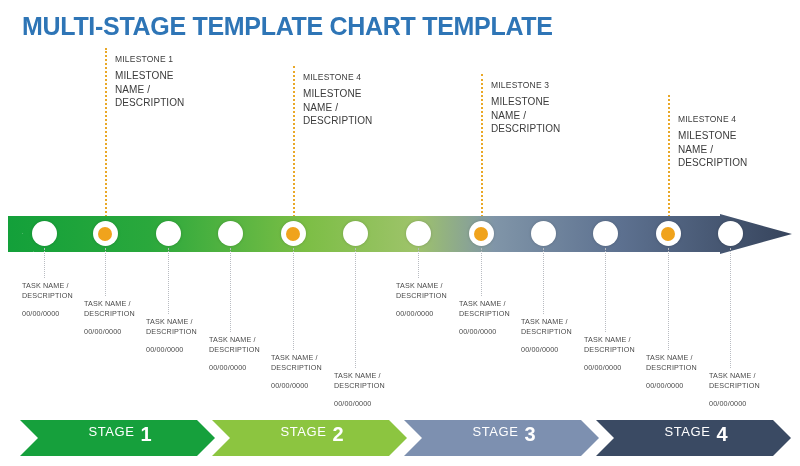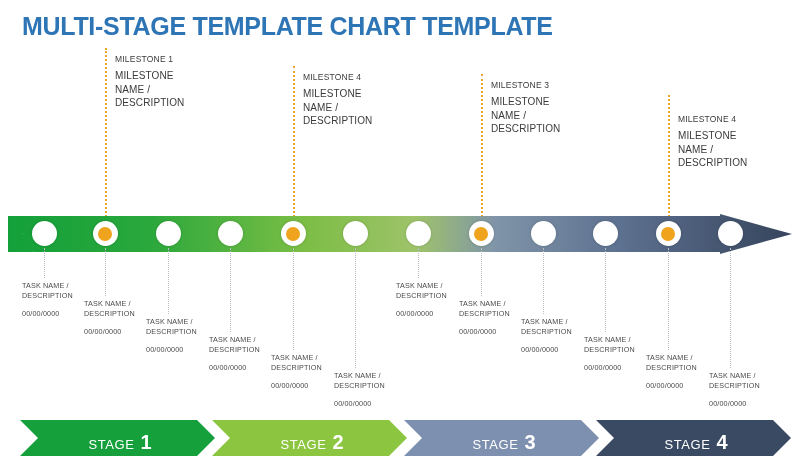--- a/index.html
+++ b/index.html
@@ -121,21 +121,21 @@
     left: 0;
     top: 414px;
     width: 800px;
     height: 48px;
   }
   .stage-text {
     position: absolute;
     top: 424px;
     height: 28px;
     display: flex;
-    align-items: flex-end;
+    align-items: flex-start;
     justify-content: center;
     color: #ffffff;
     white-space: nowrap;
     pointer-events: none;
   }
   .stage-word {
     font-size: 13px;
     letter-spacing: 0.6px;
   }
   .stage-num {

